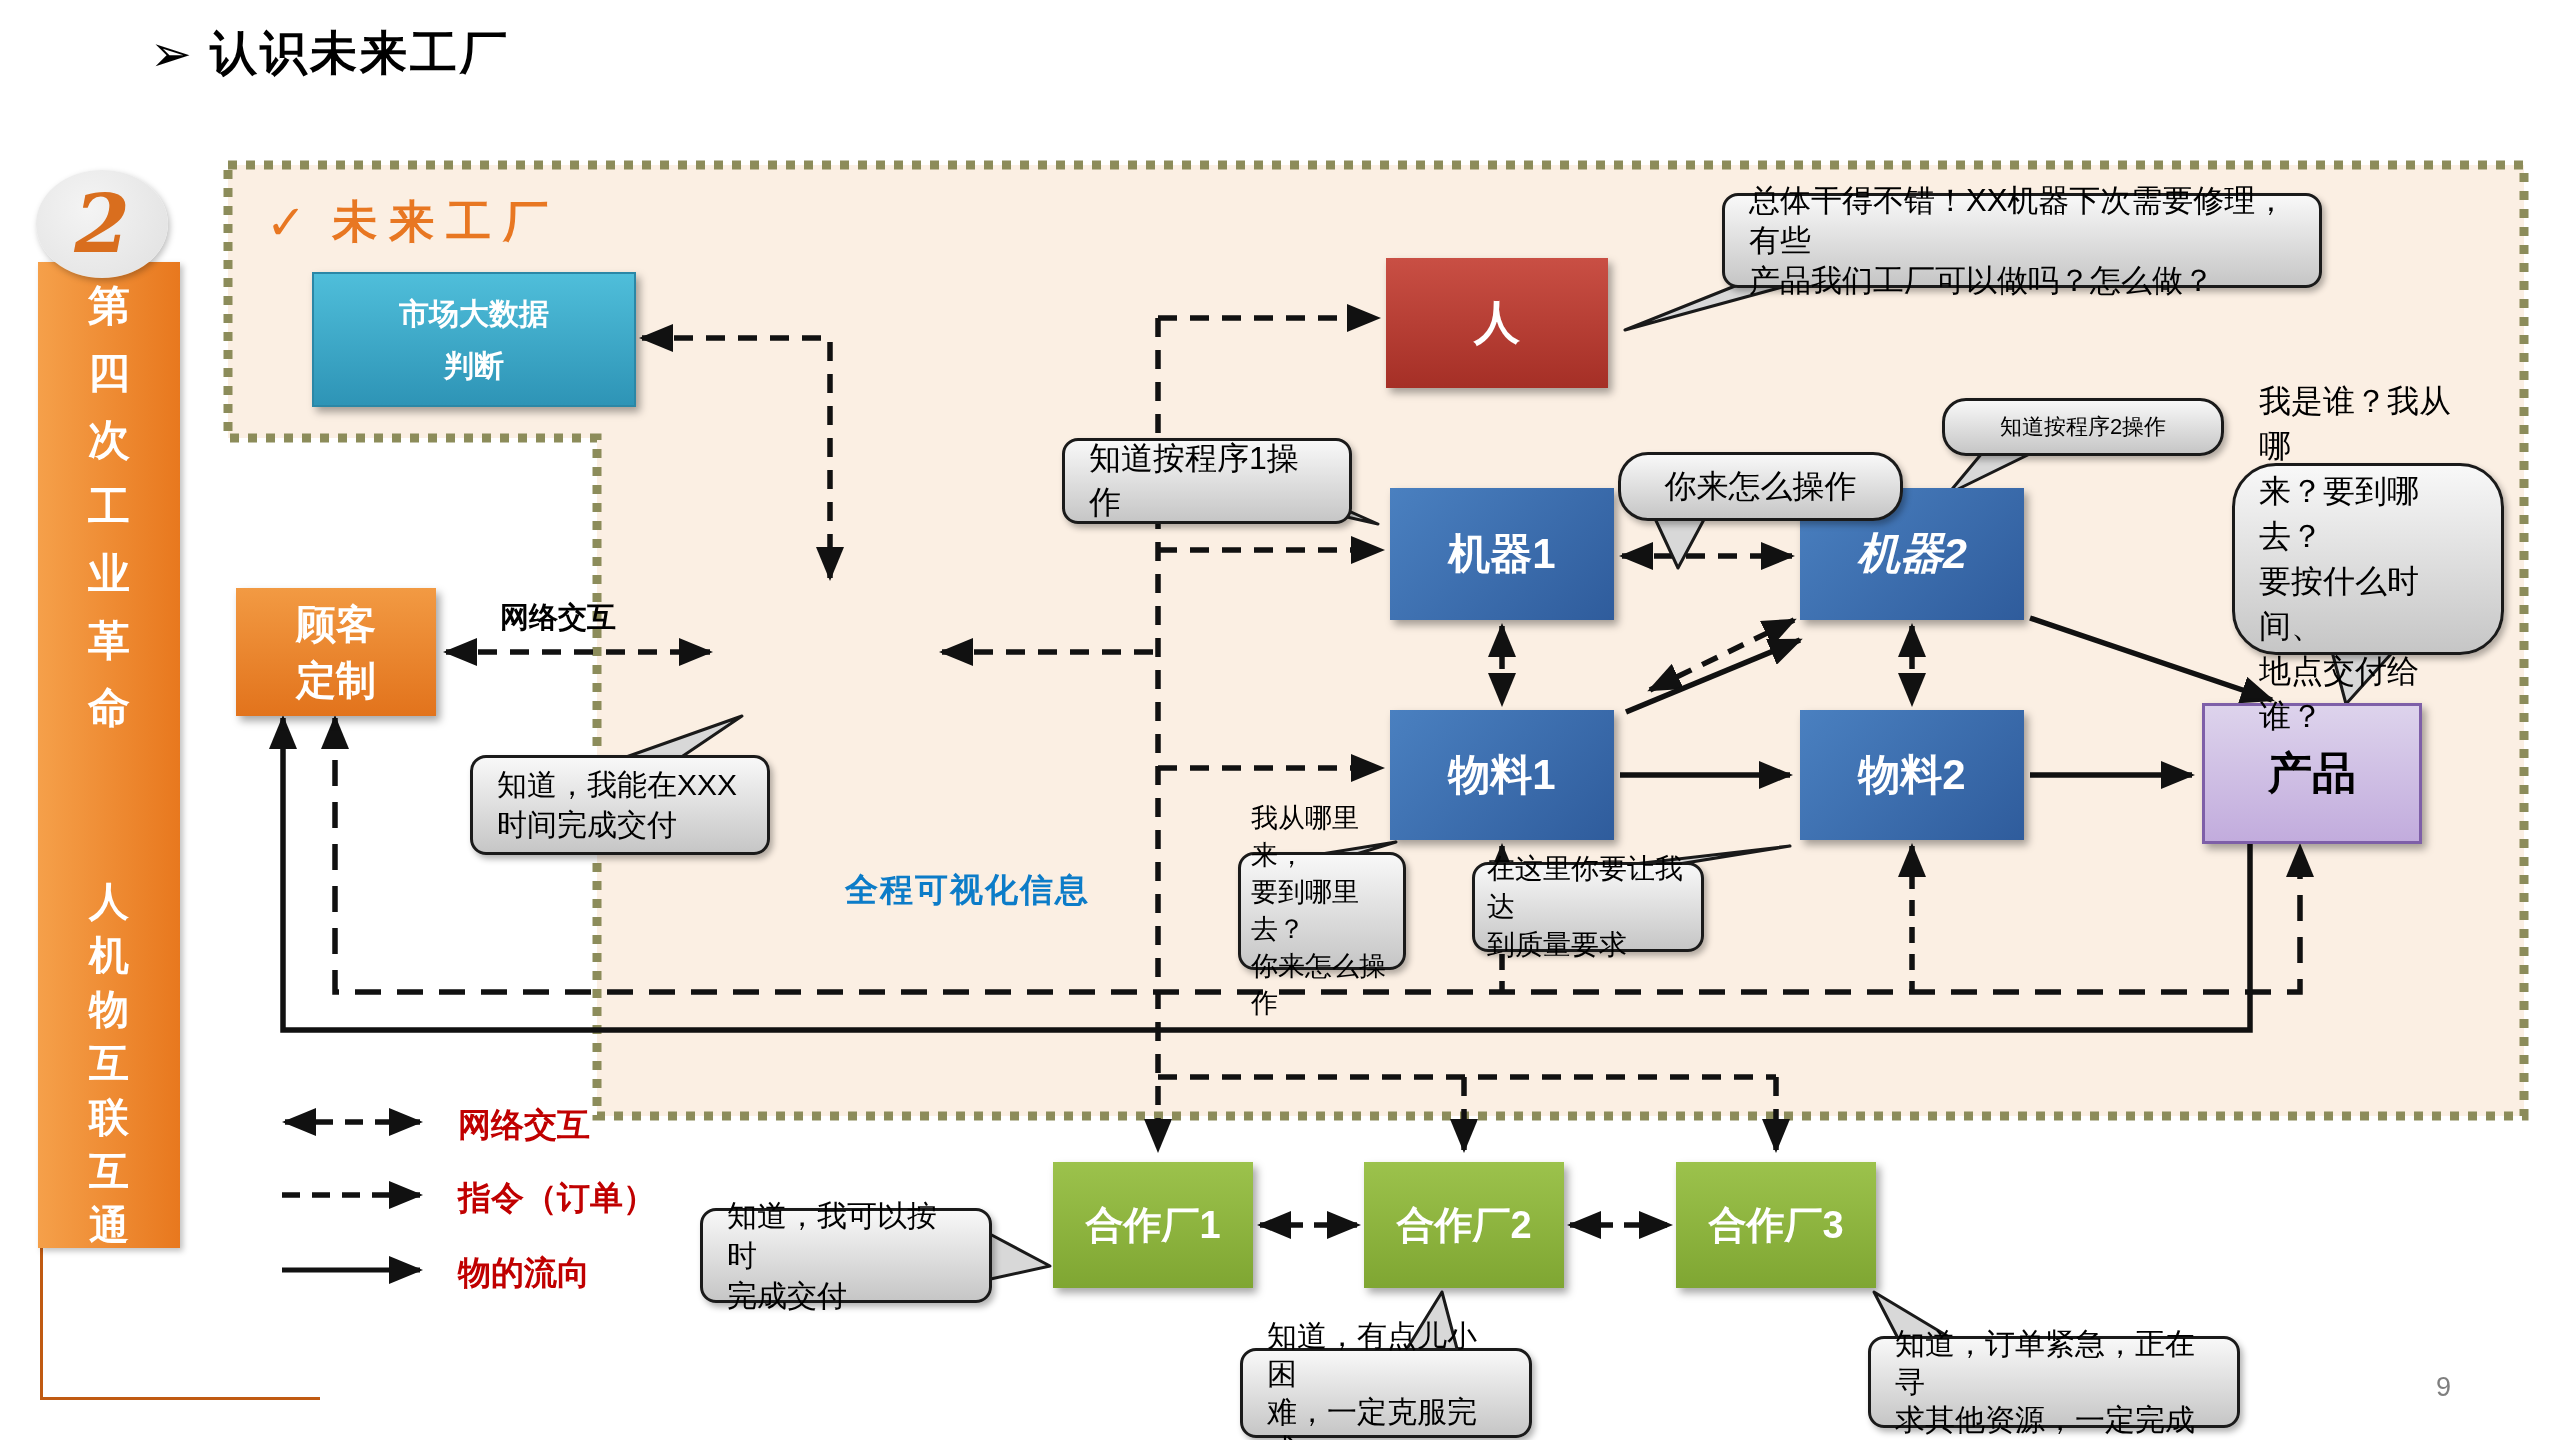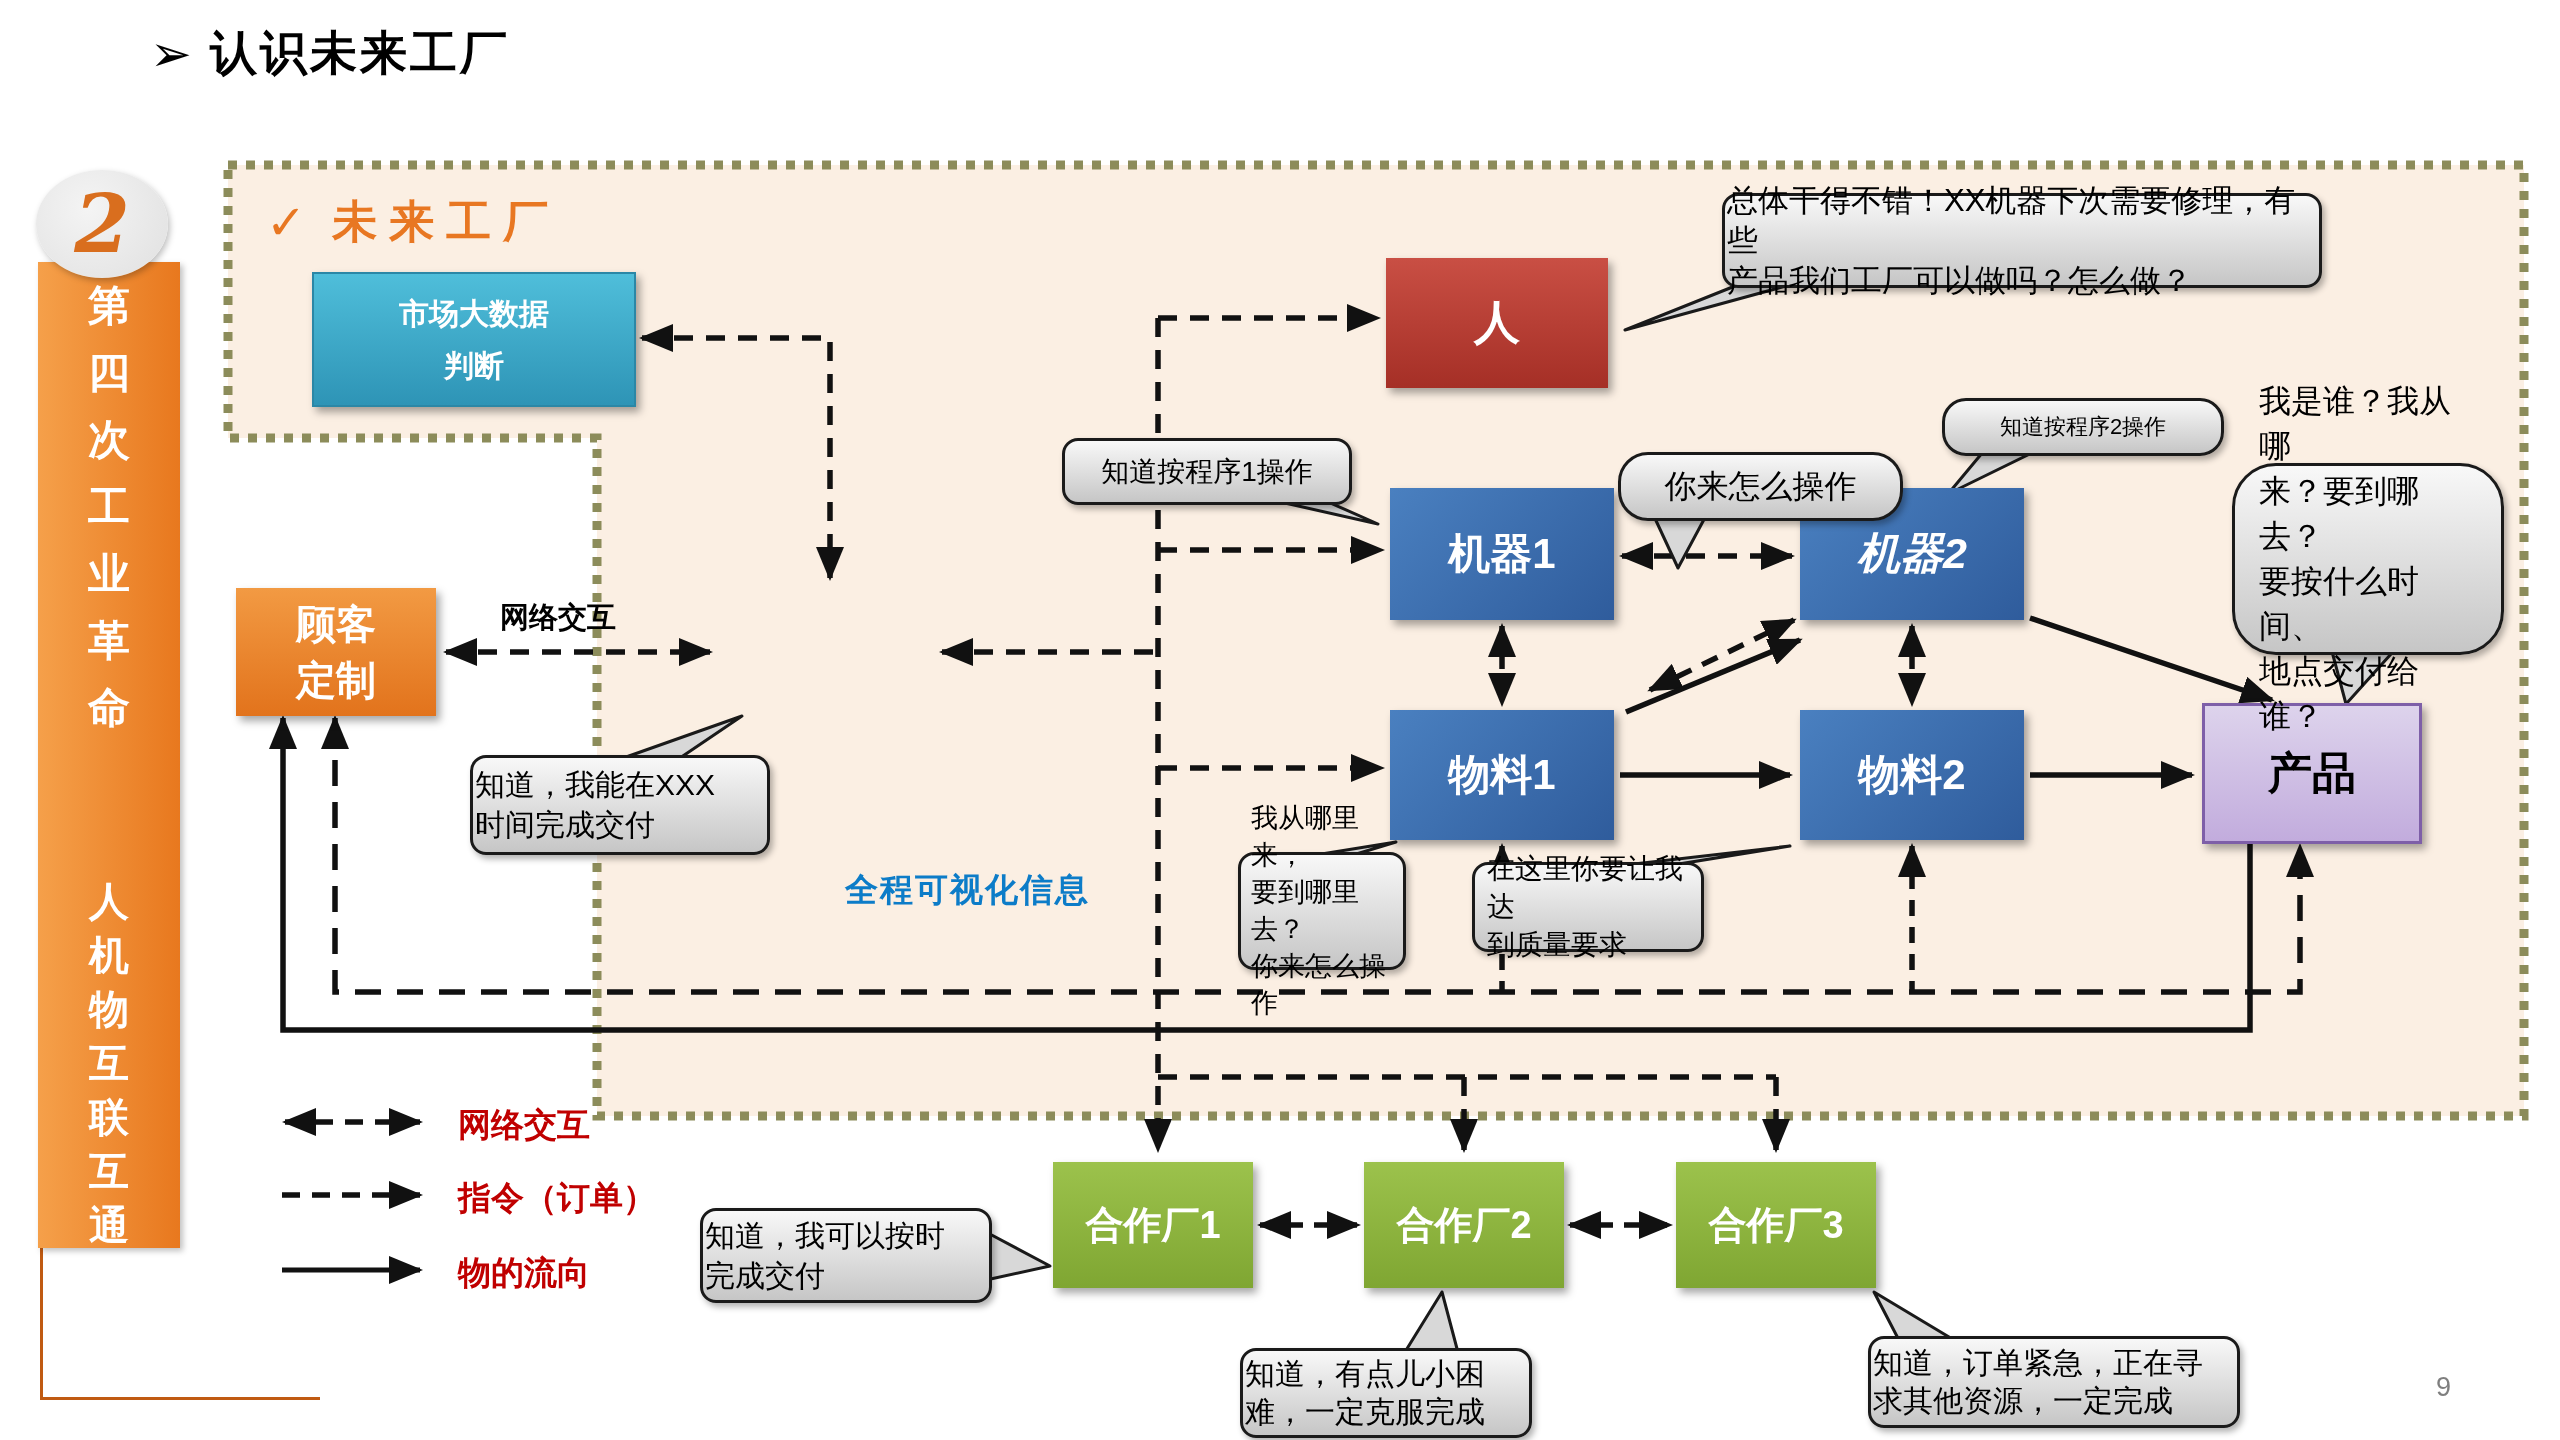--- a/index.html
+++ b/index.html
@@ -54,24 +54,24 @@
                   background:linear-gradient(180deg,#DDD3EC,#C2ACDD);border:3px solid #7E5FA8;}
   #node-partner1 {left:1053px;top:1162px;width:200px;height:126px;font-size:38px;
                   background:linear-gradient(180deg,#9CC24C,#7FA632);}
   #node-partner2 {left:1364px;top:1162px;width:200px;height:126px;font-size:38px;
                   background:linear-gradient(180deg,#9CC24C,#7FA632);}
   #node-partner3 {left:1676px;top:1162px;width:200px;height:126px;font-size:38px;
                   background:linear-gradient(180deg,#9CC24C,#7FA632);}
   
   .bubble{background:linear-gradient(180deg,#F8F8F8,#C6C6C6);border:3px solid #1a1a1a;
           border-radius:16px;color:#000;display:flex;align-items:center;
-          padding:6px 2px;white-space:pre-line;box-shadow:3px 4px 6px rgba(0,0,0,.3);
+          padding:6px 24px;white-space:pre-line;box-shadow:3px 4px 6px rgba(0,0,0,.3);
           box-sizing:border-box;}
   #bubble-person    {left:1722px;top:193px;width:600px;height:95px;font-size:31px;line-height:40px;}
-  #bubble-machine1  {left:1062px;top:438px;width:290px;height:67px;font-size:28px;justify-content:center;}
+  #bubble-machine1  {left:1062px;top:438px;width:290px;height:86px;font-size:32px;justify-content:center;}
   #bubble-cooperate {left:1618px;top:452px;width:285px;height:69px;font-size:32px;border-radius:30px;justify-content:center;}
   #bubble-machine2  {left:1942px;top:398px;width:282px;height:58px;font-size:22px;border-radius:24px;justify-content:center;}
   #bubble-product   {left:2232px;top:463px;width:272px;height:192px;font-size:32px;line-height:45px;border-radius:44px;padding:10px 24px;}
   #bubble-enterprise{left:470px;top:755px;width:300px;height:100px;font-size:30px;line-height:40px;}
   #bubble-material1 {left:1238px;top:852px;width:168px;height:118px;font-size:27px;line-height:37px;padding:6px 10px;}
   #bubble-material2 {left:1472px;top:862px;width:232px;height:90px;font-size:28px;line-height:38px;padding:0 12px;}
   #bubble-partner1  {left:700px;top:1208px;width:292px;height:95px;font-size:30px;line-height:40px;}
   #bubble-partner2  {left:1240px;top:1348px;width:292px;height:90px;font-size:30px;line-height:38px;}
   #bubble-partner3  {left:1868px;top:1336px;width:372px;height:92px;font-size:30px;line-height:38px;}
   

